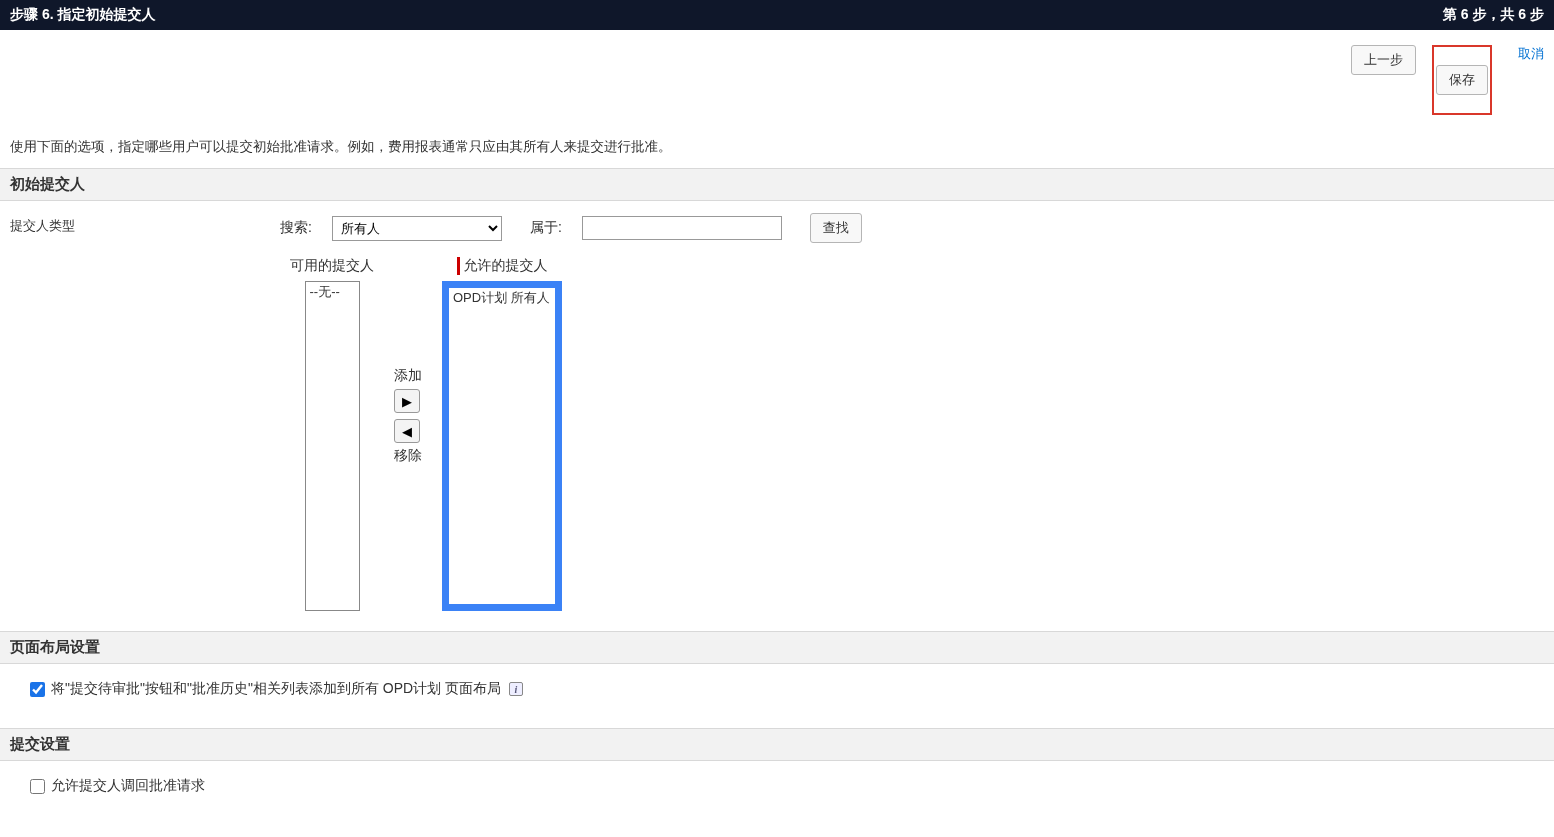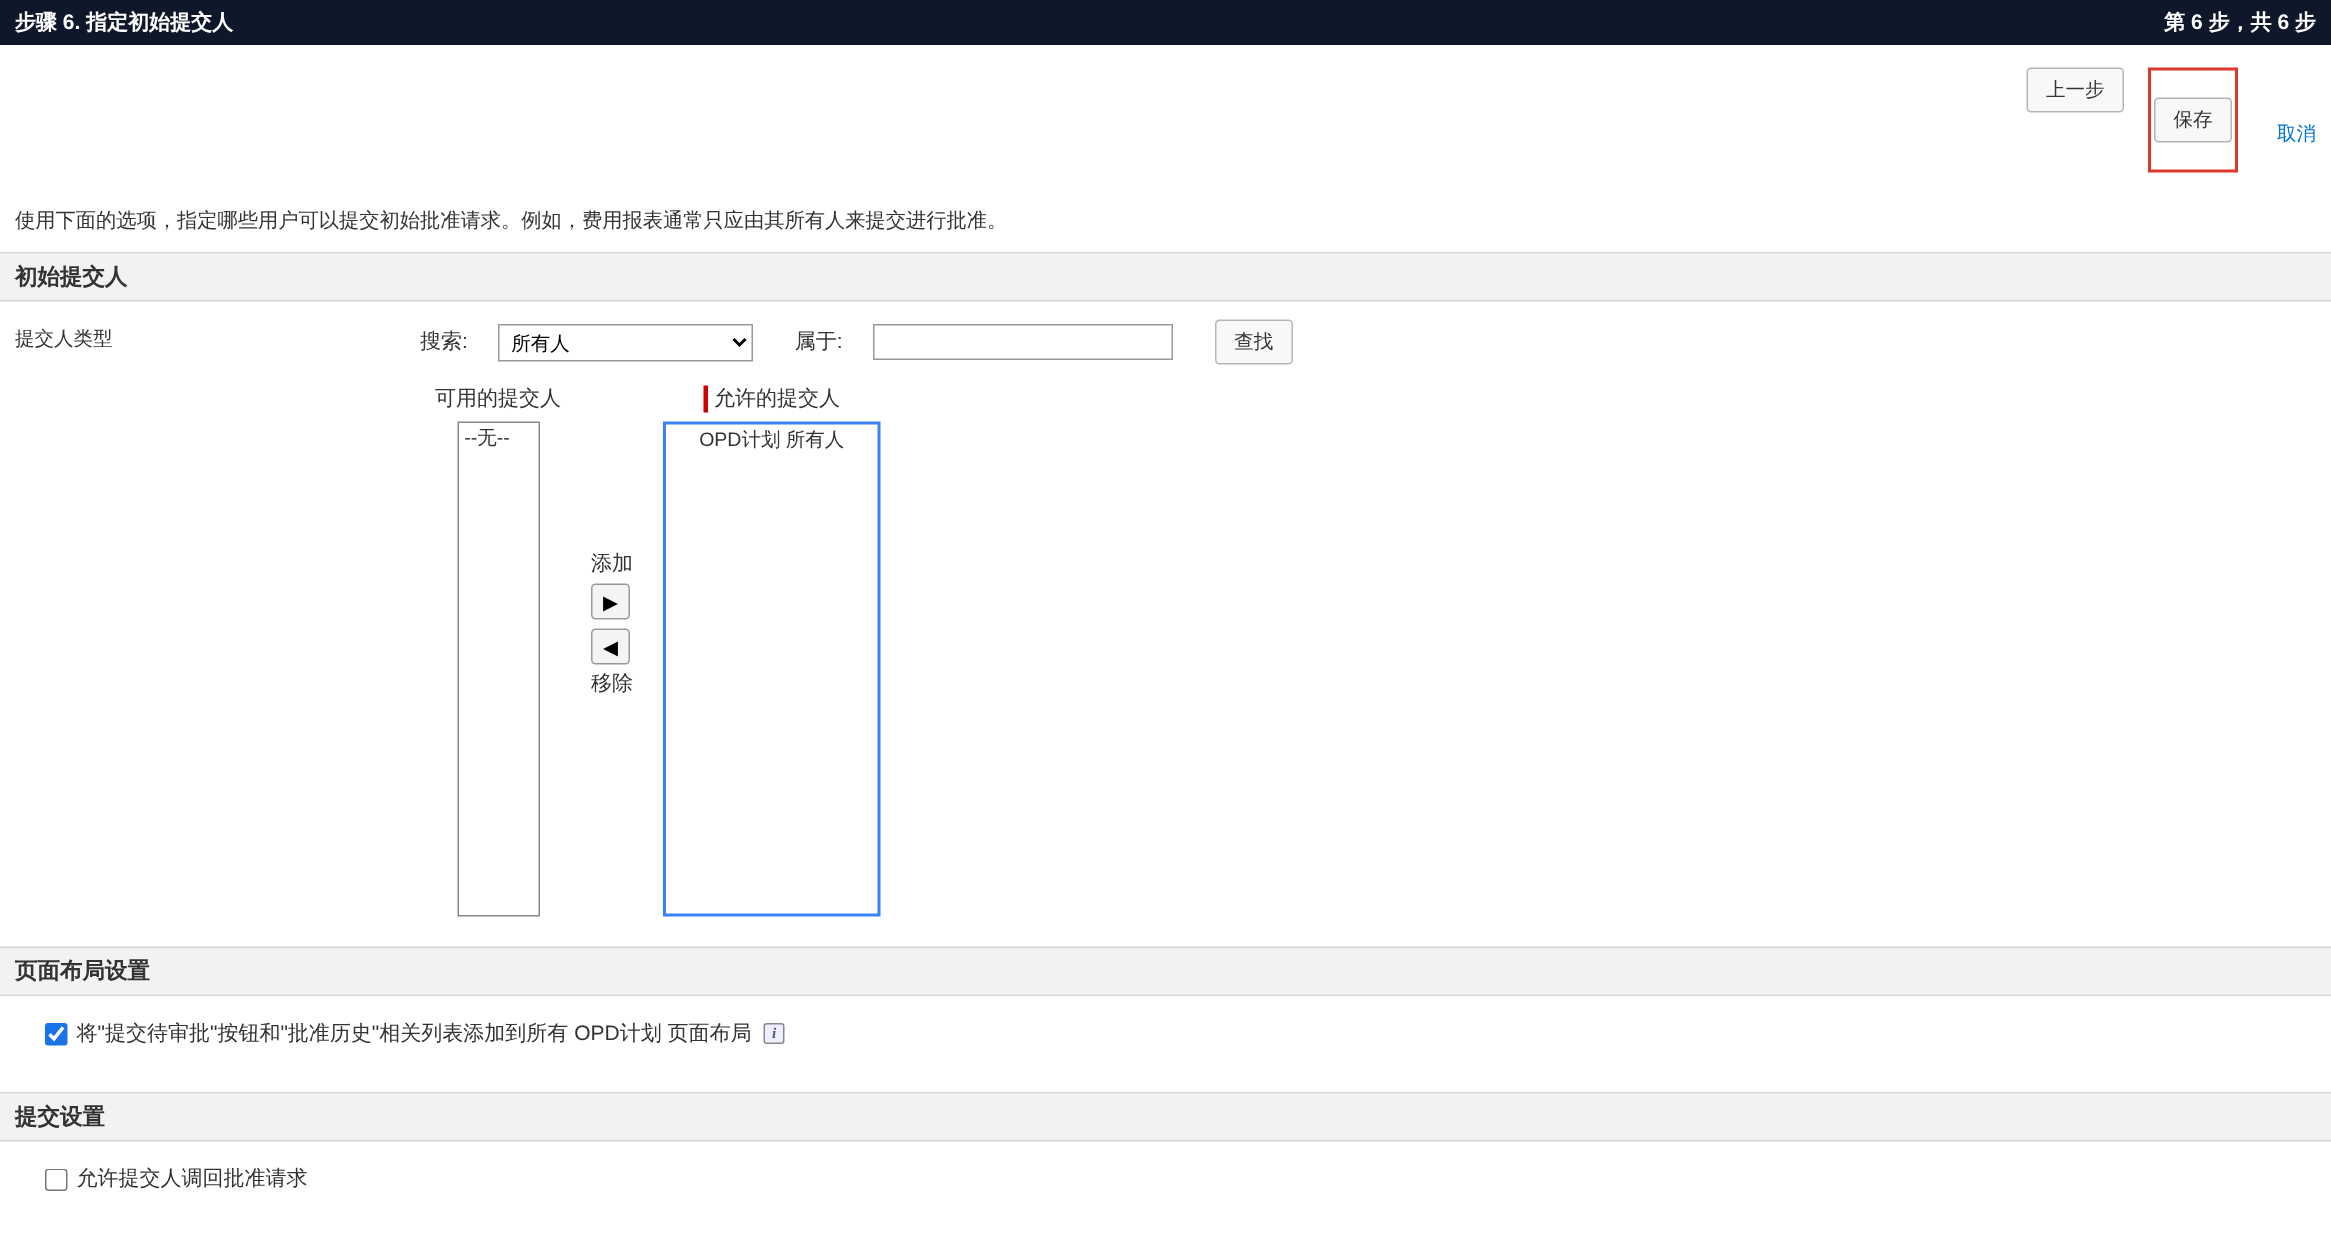--- a/index.html
+++ b/index.html
@@ -41,21 +41,20 @@
       align-items: center;
     }
     .save-highlight .btn { margin: 0; }
     
     .link-cancel {
       color: #0070d2;
       text-decoration: none;
       cursor: pointer;
       margin-left: 10px;
       font-size: 13px;
-      margin-top: 35px;
     }
     
     .description {
       padding: 8px 10px 12px 10px;
       font-size: 13.5px;
       color: #333;
     }
     
     .section-header {
       background: #f2f2f2;
@@ -111,27 +110,26 @@
     }
     .listbox {
       width: 55px;
       height: 330px;
       border: 1px solid #888;
       background: #fff;
       overflow-y: scroll;
       font-size: 13px;
     }
     .listbox-wide {
-      width: 145px;
+      width: 120px;
       height: 330px;
-      border: 2px solid #3b82f6;
+      border: 7px solid #3b82f6;
       background: #fff;
       overflow-y: scroll;
       font-size: 13px;
-      text-align: center;
     }
     .listbox-item { padding: 1px 4px; cursor: default; white-space: nowrap; }
     
     .transfer-controls {
       display: flex;
       flex-direction: column;
       align-items: flex-start;
       justify-content: center;
       padding: 0 20px;
       margin-top: 110px;

